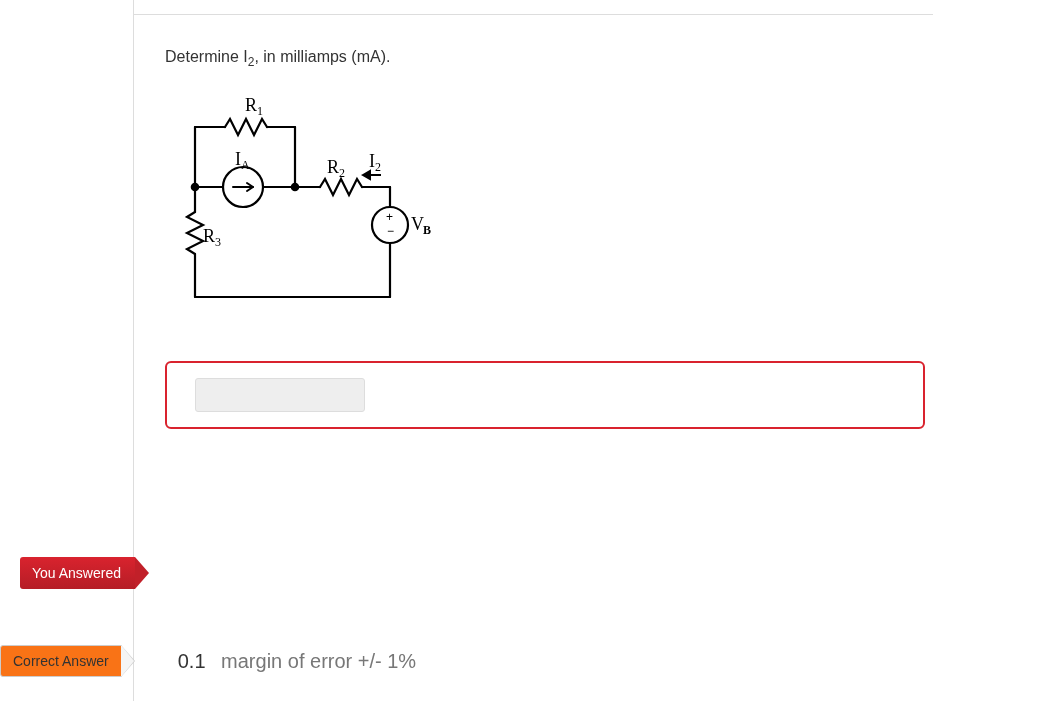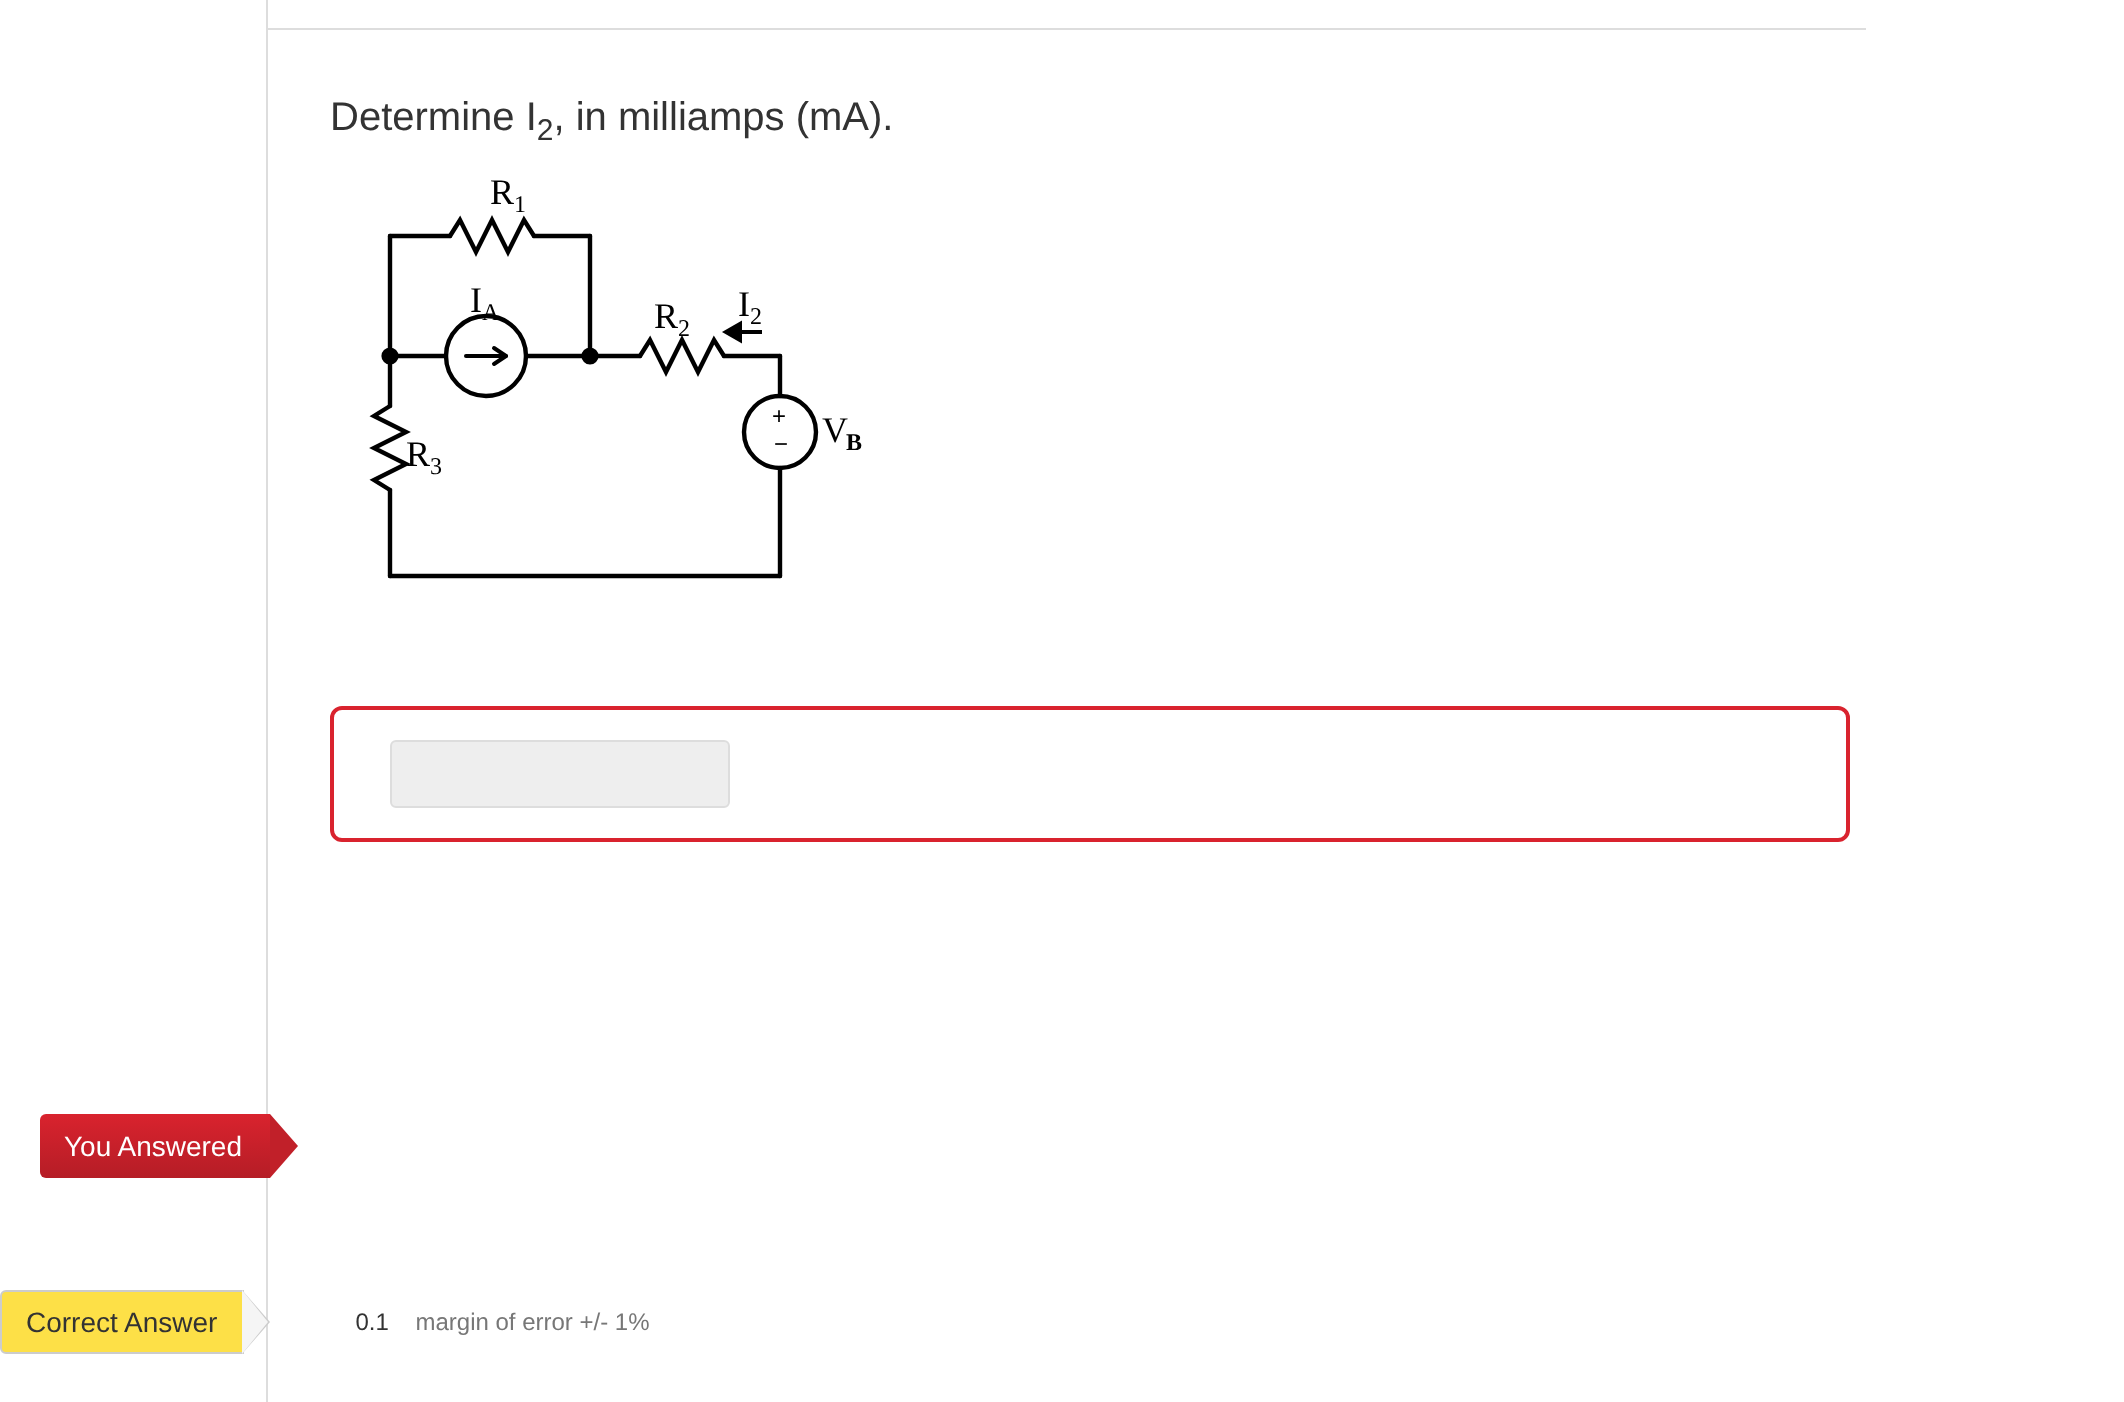--- a/index.html
+++ b/index.html
@@ -26,23 +26,23 @@
     height: 1px;
     background: #ddd;
   }
   .content {
     position: absolute;
     left: 165px;
     top: 48px;
     width: 760px;
   }
   .prompt {
-    font-size: 20px;
-    color: #333;
-    margin-bottom: 4px;
+    font-size: 16px;
+    color: #333;
+    margin-bottom: 18px;
   }
   .given {
     font-size: 16px;
     color: #333;
     line-height: 1.6;
     margin-bottom: 24px;
   }
   sub { font-size: 0.75em; vertical-align: sub; }
   .circuit {
     margin-bottom: 40px;
@@ -88,21 +88,21 @@
     border-left: 14px solid #c12029;
   }
   .correct-row {
     position: absolute;
     left: 0px;
     top: 645px;
     display: flex;
     align-items: center;
   }
   .correct-badge {
-    background: #fde047;
+    background: #f97316;
     border: 1px solid #ccc;
     color: #333;
     font-size: 14px;
     padding: 7px 12px;
     border-radius: 3px 0 0 3px;
     position: relative;
     font-weight: 500;
   }
   .correct-badge::after {
     content: '';
@@ -119,21 +119,21 @@
     position: absolute;
     right: -14px;
     top: -1px;
     width: 0; height: 0;
     border-top: 16px solid transparent;
     border-bottom: 16px solid transparent;
     border-left: 14px solid #ccc;
   }
   .correct-text {
     margin-left: 56px;
-    font-size: 12px;
+    font-size: 20px;
     color: #333;
   }
   .correct-text .val { color: #333; }
   .correct-text .moe { color: #777; margin-left: 10px; }
 </style>
 </head>
 <body>
 
 <div class="vline"></div>
 <div class="topline"></div>

